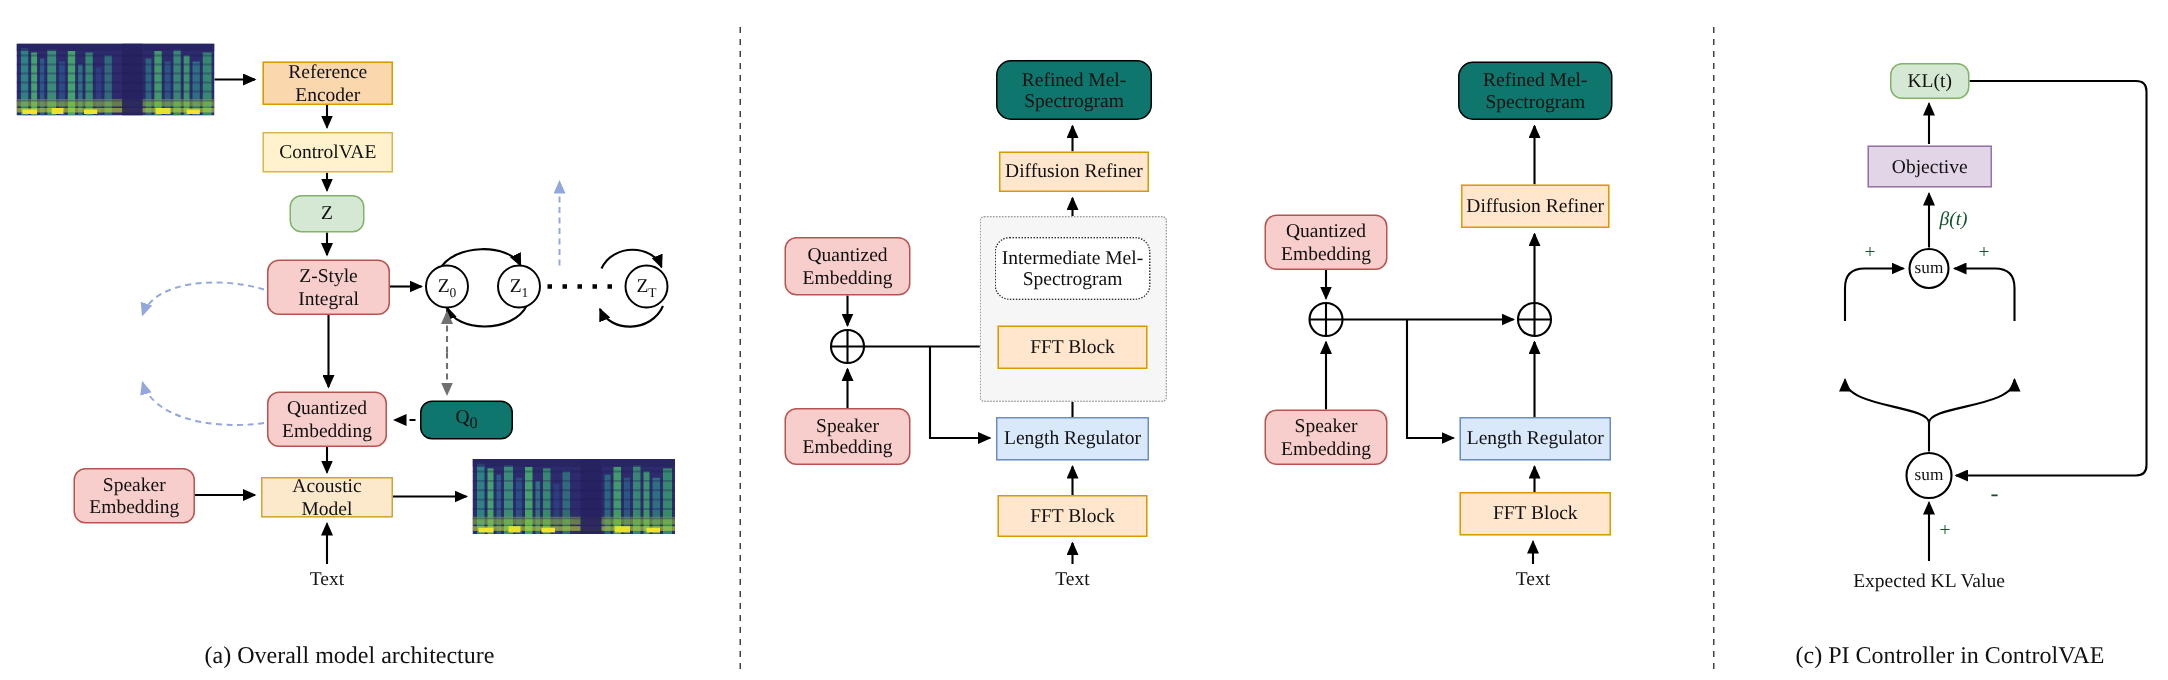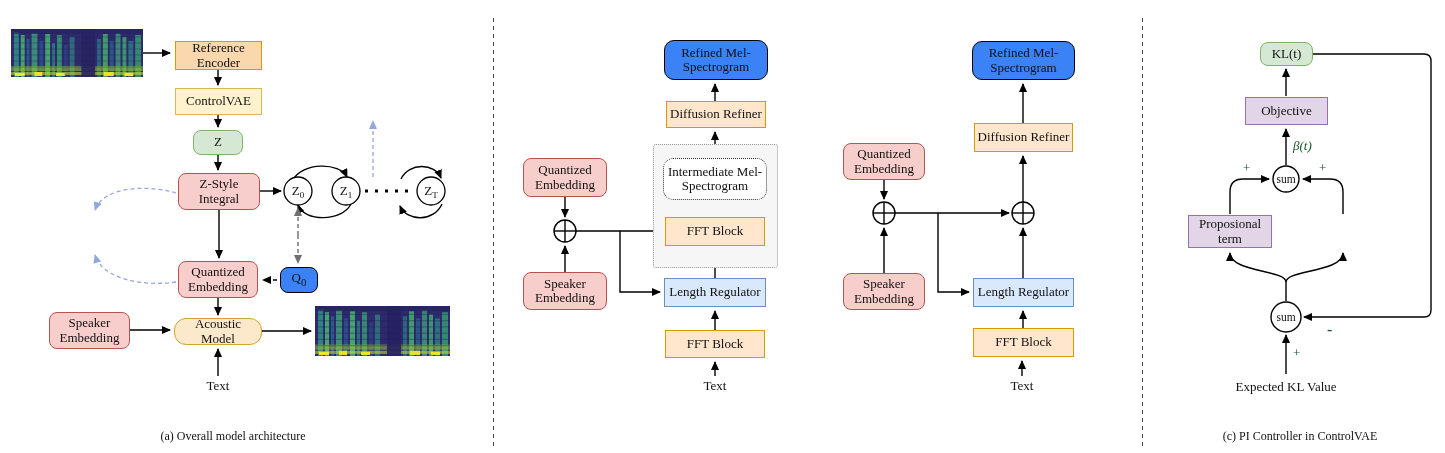--- a/index.html
+++ b/index.html
@@ -11,28 +11,28 @@
   .rounded{border-radius:8px;}
   .rounded-lg{border-radius:10px;}
   .pink{background:#F8CECC;border:1.3px solid #B85450;}
   .orange{background:#FFE6CC;border:1.3px solid #D79B00;}
   .peach{background:#FAD7AC;border:1.3px solid #D79B00;}
   .cream{background:#FCE9CC;border:1.3px solid #D0A62E;}
   .yellow{background:#FFF2CC;border:1.3px solid #D6B656;}
   .green{background:#D5E8D4;border:1.3px solid #82B366;}
   .blue{background:#DAE8FC;border:1.3px solid #6C8EBF;}
   .purple{background:#E1D5E7;border:1.3px solid #9673A6;}
-  .white-box{background:#3b82f6;border:1.3px solid #000;}
+  .white-box{background:#0f766e;border:1.3px solid #000;}
   .dotted-box{background:#fff;border:1.2px dotted #333;}
   .gray-container{background:#F6F6F6;border:1.2px dotted #9a9a9a;border-radius:3px;}
   .clabel{position:absolute;transform:translate(-50%,-50%);font-size:13px;line-height:1;}
   .clabel sub{font-size:9px;}
   .sumlabel{position:absolute;transform:translate(-50%,-50%);font-size:11.5px;line-height:1;}
   .free-label{position:absolute;transform:translateX(-50%);font-size:13px;white-space:pre;}
-  .caption{position:absolute;transform:translateX(-50%);font-size:12px;white-space:pre;font-family:Liberation Serif, serif;}
+  .caption{position:absolute;transform:translateX(-50%);font-size:16px;white-space:pre;font-family:Liberation Serif, serif;}
   .mathblue{position:absolute;color:#14532d;font-size:13px;line-height:1;}
   .beta{font-style:italic;}
 </style>
 </head>
 <body>
 
 <div id="canvas">
 
   <svg id="wires" width="1445" height="453" viewBox="0 0 1445 453">
     <defs>
@@ -186,24 +186,24 @@
   </svg>
 
   <div class="box peach" style="left:175px;top:41px;width:87px;height:29px;">Reference
 Encoder</div>
   <div class="box yellow" style="left:175px;top:88px;width:87px;height:27px;">ControlVAE</div>
   <div class="box green rounded" style="left:193px;top:130px;width:50px;height:25px;">Z</div>
   <div class="box pink rounded" style="left:178px;top:173px;width:82px;height:37px;">Z-Style
 Integral</div>
   <div class="box pink rounded" style="left:178px;top:261px;width:80px;height:37px;">Quantized
 Embedding</div>
-  <div class="box white-box rounded" style="left:280px;top:267px;width:38px;height:26px;"><span><span>Q</span><sub>0</sub></span></div>
+  <div class="box white-box rounded" style="left:280px;top:267px;width:62px;height:26px;"><span><span>Q</span><sub>0</sub></span></div>
   <div class="box pink rounded" style="left:49px;top:312px;width:81px;height:37px;">Speaker
 Embedding</div>
-  <div class="box cream" style="left:174px;top:318px;width:88px;height:27px;border-radius:12px;">Acoustic Model</div>
+  <div class="box cream" style="left:174px;top:318px;width:88px;height:27px;">Acoustic Model</div>
   <div class="free-label" style="left:218px;top:378px;">Text</div>
 
   <div class="clabel" style="left:298px;top:192px;"><span>Z</span><sub>0</sub></div>
   <div class="clabel" style="left:346px;top:192px;"><span>Z</span><sub>1</sub></div>
   <div class="clabel" style="left:431px;top:192px;"><span>Z</span><sub>T</sub></div>
 
   <div class="caption" style="left:233px;top:429px;">(a) Overall model architecture</div>
 
   <div class="box gray-container" style="left:653px;top:144px;width:125px;height:124px;"></div>
   <div class="box white-box rounded-lg" style="left:664px;top:40px;width:104px;height:40px;">Refined Mel-
@@ -231,22 +231,20 @@
   <div class="box orange" style="left:973px;top:328px;width:101px;height:29px;">FFT Block</div>
   <div class="free-label" style="left:1022px;top:378px;">Text</div>
 
 
   <div class="box green rounded" style="left:1260px;top:42px;width:53px;height:24px;">KL(t)</div>
   <div class="box purple" style="left:1245px;top:97px;width:83px;height:28px;">Objective</div>
   <div class="mathblue beta" style="left:1293px;top:139px;">β(t)</div>
   <div class="sumlabel" style="left:1286px;top:180px;">sum</div>
   <div class="mathblue" style="left:1243px;top:161px;">+</div>
   <div class="mathblue" style="left:1319px;top:161px;">+</div>
-  <div class="box purple" style="left:1188px;top:215px;width:84px;height:33px;">Proposional
-term</div>
   <div class="sumlabel" style="left:1286px;top:318px;">sum</div>
   <div class="mathblue" style="left:1327px;top:322px;font-size:16px;">-</div>
   <div class="mathblue" style="left:1293px;top:346px;">+</div>
   <div class="free-label" style="left:1286px;top:379px;">Expected KL Value</div>
 
   <div class="caption" style="left:1300px;top:429px;">(c) PI Controller in ControlVAE</div>
 
 </div>
 
 </body></html>

